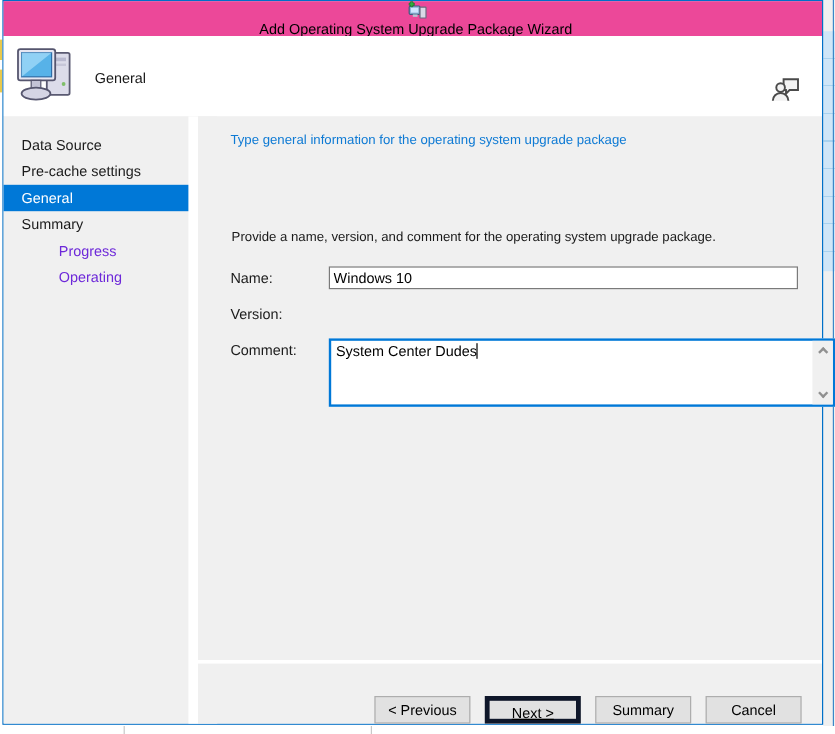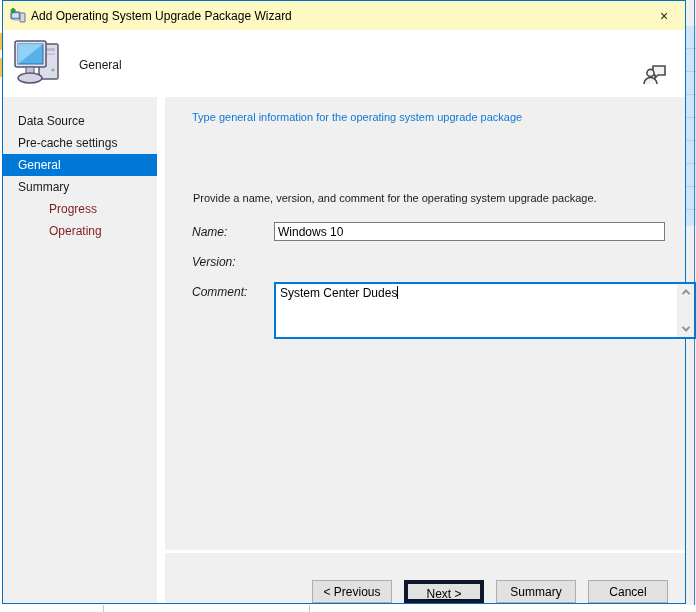--- a/index.html
+++ b/index.html
@@ -20,45 +20,45 @@
   .bg-left .y1 { position:absolute; left:0; top:33px; width:2px; height:17px; background:#e9c94d; }
   .bg-left .y2 { position:absolute; left:0; top:58px; width:2px; height:19px; background:#e9c94d; }
 
   
   .window {
     position:absolute; left:2px; top:0; width:684px; height:604px;
     border:1px solid #0070c8; background:#f0f0f0;
   }
 
   
-  .titlebar { position:absolute; left:0; top:0; width:100%; height:29px; background:#fef9c3; display:flex; align-items:center; }
+  .titlebar { position:absolute; left:0; top:0; width:100%; height:29px; background:#ec4899; display:flex; align-items:center;flex-direction:column; }
   .titlebar-icon { width:16px; height:16px; margin-left:7px; flex:0 0 auto; }
   .title-text { margin-left:5px; font-size:12px; color:#000000; white-space:nowrap; }
   .close-btn { margin-left:auto; margin-right:12px; width:18px; height:18px; display:flex; align-items:center; justify-content:center;
                font-size:14px; color:#222; cursor:default; }
 
   
   .header { position:absolute; left:0; top:29px; width:100%; height:67px; background:#ffffff; }
   .header-icon { position:absolute; left:9px; top:10px; }
   .header-step { position:absolute; left:76px; top:28px; font-size:12px; color:#1a1a1a; }
   .feedback-icon { position:absolute; right:17px; top:30px; }
 
   
   .sidebar { position:absolute; left:0; top:96px; width:178px; bottom:0; background:#f0f0f0; padding-top:13px; }
   .side-gap { position:absolute; left:154px; top:96px; width:8px; bottom:0; background:#ffffff; }
   .content { position:absolute; left:162px; top:96px; right:0; bottom:0; background:#f0f0f0; }
 
   .side-item { height:22px; line-height:22px; padding-left:15px; font-size:12px; color:#1a1a1a; white-space:nowrap; }
   .side-item.selected { background:#0078d7; color:#ffffff; }
-  .side-item.disabled { color:#7f1d1d;padding-left:46px; }
+  .side-item.disabled { color:#6d28d9;padding-left:46px; }
 
   .page-heading { position:absolute; left:27px; top:14px; width:480px; font-size:11px; color:#0e7ad4; }
   .instruction { position:absolute; left:28px; top:95px; width:470px; font-size:11px; color:#1a1a1a; }
 
-  .field-label { position:absolute; left:27px; font-size:12px; color:#1a1a1a;font-style:italic; }
+  .field-label { position:absolute; left:27px; font-size:12px; color:#1a1a1a; }
   .lbl-name { top:128px; }
   .lbl-version { top:158px; }
   .lbl-comment { top:188px; }
 
   .txt-input { position:absolute; left:109px; width:391px; height:19px; border:1px solid #7a7a7a; background:#ffffff;
                font-family:"Liberation Sans", sans-serif; font-size:12px; padding:0 3px; color:#000; }
   .in-name { top:125px; }
   .in-version { top:155px; }
 
   .comment-box { position:absolute; left:109px; top:185px; width:422px; height:57px; border:2px solid #0078d7;

